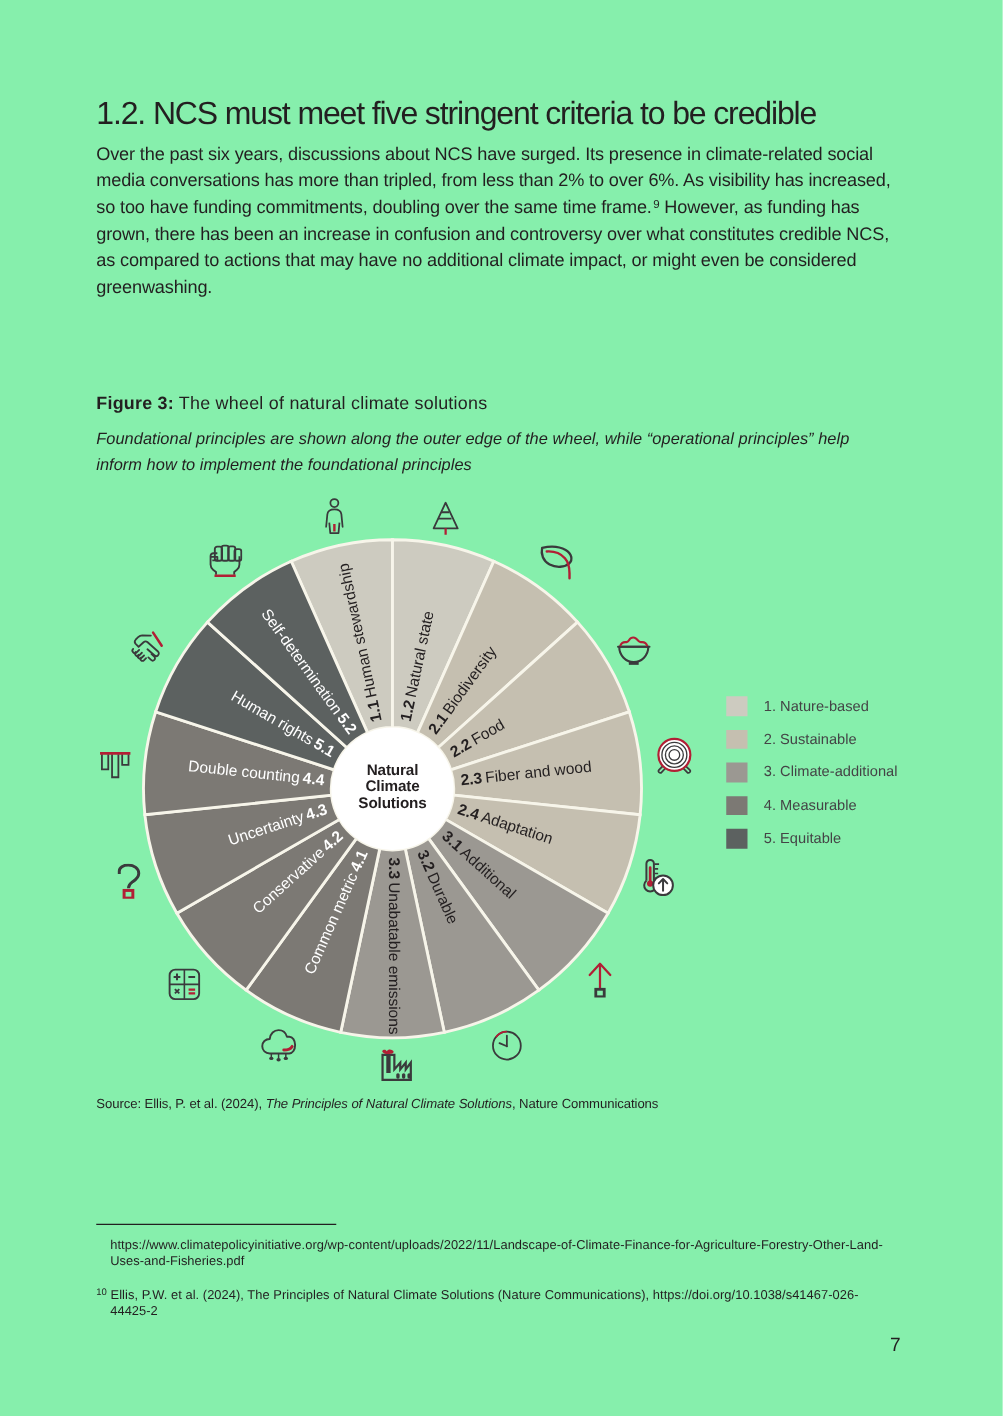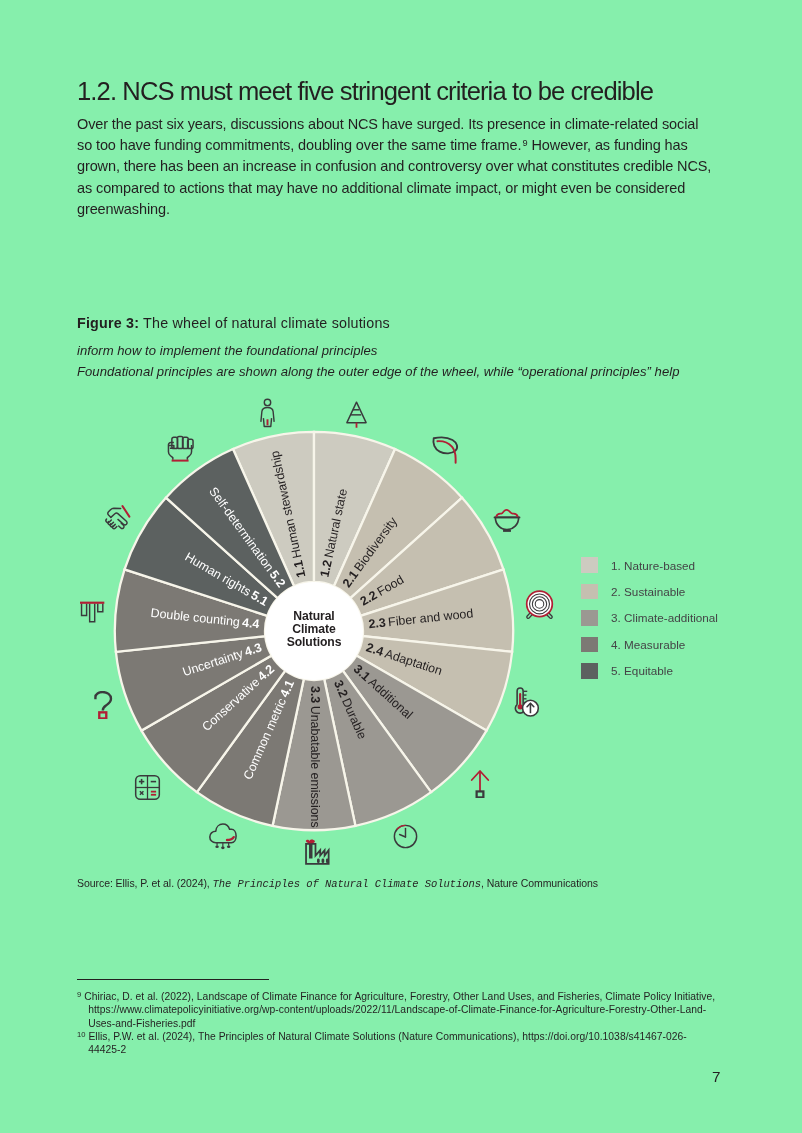--- a/index.html
+++ b/index.html
@@ -9,21 +9,21 @@
   .para{position:absolute;left:77px;font-size:14.5px;letter-spacing:-0.008em;color:#231f20;}
   .ln{height:21.4px;line-height:21.4px;white-space:nowrap;}
   #p1{top:113.5px;}
   #p2{top:247.5px;}
   sup{font-size:9.2px;vertical-align:baseline;position:relative;top:-0.42em;line-height:0;margin-left:1.2px;}
   .figcap{position:absolute;left:77px;top:313px;font-size:14.3px;line-height:20px;white-space:nowrap;letter-spacing:0.2px;}
   .figcap .lbl{font-weight:700;}
   .figsub{position:absolute;left:77px;top:340px;font-size:13.1px;font-style:italic;letter-spacing:0.04px;}
   .figsub .ln{height:21px;line-height:21px;}
   .source{position:absolute;left:77px;top:876px;font-size:10.5px;line-height:15px;white-space:nowrap;letter-spacing:-0.06px;}
-  .source i{font-style:italic;font-family:Liberation Mono, monospace;}
+  .source i{font-style:italic;}
   .fnrule{position:absolute;left:77px;top:979px;width:192px;height:1px;background:#231f20;}
   .fn{position:absolute;left:77px;font-size:10.3px;letter-spacing:0.04px;}
   .fnln{height:13.4px;line-height:13.4px;white-space:nowrap;padding-left:11.2px;}
   .fnln.first{padding-left:0;}
   #fn1{top:990px;}
   #fn2{top:1030px;}
   .fn .mk{font-size:7.6px;vertical-align:baseline;position:relative;top:-0.34em;line-height:0;}
   .pageno{position:absolute;left:712px;top:1068px;font-size:15.3px;}
   .wheel-svg{position:absolute;left:0;top:0;}
   .wedge{stroke:#f7f5ea;stroke-width:2.3;}
@@ -38,32 +38,33 @@
 </style>
 </head>
 <body>
 
 <div class="page">
 
  <h1 class="h1">1.2. NCS must meet five stringent criteria to be credible</h1>
 
  <div class="para" id="p1">
   <div class="ln">Over the past six years, discussions about NCS have surged. Its presence in climate-related social</div>
+  <div class="ln">media conversations has more than tripled, from less than 2% to over 6%. As visibility has increased,</div>
   <div class="ln"><span>so too have funding commitments, doubling over the same time frame.</span><sup>9</sup><span> However, as funding has</span></div>
   <div class="ln">grown, there has been an increase in confusion and controversy over what constitutes credible NCS,</div>
   <div class="ln">as compared to actions that may have no additional climate impact, or might even be considered</div>
   <div class="ln">greenwashing.</div>
  </div>
 
 
  <div class="figcap"><span class="lbl">Figure 3:</span><span> The wheel of natural climate solutions</span></div>
 
  <div class="figsub">
+  <div class="ln">Foundational principles are shown along the outer edge of the wheel, while “operational principles” help</div>
   <div class="ln">inform how to implement the foundational principles</div>
-  <div class="ln">Foundational principles are shown along the outer edge of the wheel, while “operational principles” help</div>
  </div>
 
 <svg class="wheel-svg" width="802" height="1133" viewBox="0 0 802 1133">
  <g>
   <path class="wedge" d="M 232.98 449.02 A 199.2 199.2 0 0 1 314.00 431.80 L 314.00 582.00 A 49.0 49.0 0 0 0 294.07 586.24 Z" fill="#cdcbc0"></path>
   <path class="wedge" d="M 314.00 431.80 A 199.2 199.2 0 0 1 395.02 449.02 L 333.93 586.24 A 49.0 49.0 0 0 0 314.00 582.00 Z" fill="#cdcbc0"></path>
   <path class="wedge" d="M 395.02 449.02 A 199.2 199.2 0 0 1 462.03 497.71 L 350.41 598.21 A 49.0 49.0 0 0 0 333.93 586.24 Z" fill="#c5bfb0"></path>
   <path class="wedge" d="M 462.03 497.71 A 199.2 199.2 0 0 1 503.45 569.44 L 360.60 615.86 A 49.0 49.0 0 0 0 350.41 598.21 Z" fill="#c5bfb0"></path>
   <path class="wedge" d="M 503.45 569.44 A 199.2 199.2 0 0 1 512.11 651.82 L 362.73 636.12 A 49.0 49.0 0 0 0 360.60 615.86 Z" fill="#c5bfb0"></path>
   <path class="wedge" d="M 512.11 651.82 A 199.2 199.2 0 0 1 486.51 730.60 L 356.44 655.50 A 49.0 49.0 0 0 0 362.73 636.12 Z" fill="#c5bfb0"></path>
@@ -122,21 +123,20 @@
    <div class="legrow">
         <span class="swatch" style="background: rgb(92, 97, 96);"></span>
         <span class="leglabel">5. Equitable</span>
       </div>
  </div>
 
  <div class="source"><span>Source: Ellis, P. et al. (2024), </span><i>The Principles of Natural Climate Solutions</i><span>, Nature Communications</span></div>
 
  <div class="fnrule"></div>
  <div class="fn" id="fn1">
-  <div class="fnln first"><span class="mk">9</span> <span>Chiriac, D. et al. (2022), Landscape of Climate Finance for Agriculture, Forestry, Other Land Uses, and Fisheries, Climate Policy Initiative,</span></div>
   <div class="fnln">https://www.climatepolicyinitiative.org/wp-content/uploads/2022/11/Landscape-of-Climate-Finance-for-Agriculture-Forestry-Other-Land-</div>
   <div class="fnln">Uses-and-Fisheries.pdf</div>
  </div>
  <div class="fn" id="fn2">
   <div class="fnln first"><span class="mk">10</span> <span>Ellis, P.W. et al. (2024), The Principles of Natural Climate Solutions (Nature Communications), https://doi.org/10.1038/s41467-026-</span></div>
   <div class="fnln">44425-2</div>
  </div>
 
  <div class="pageno">7</div>
  <div class="icons">

